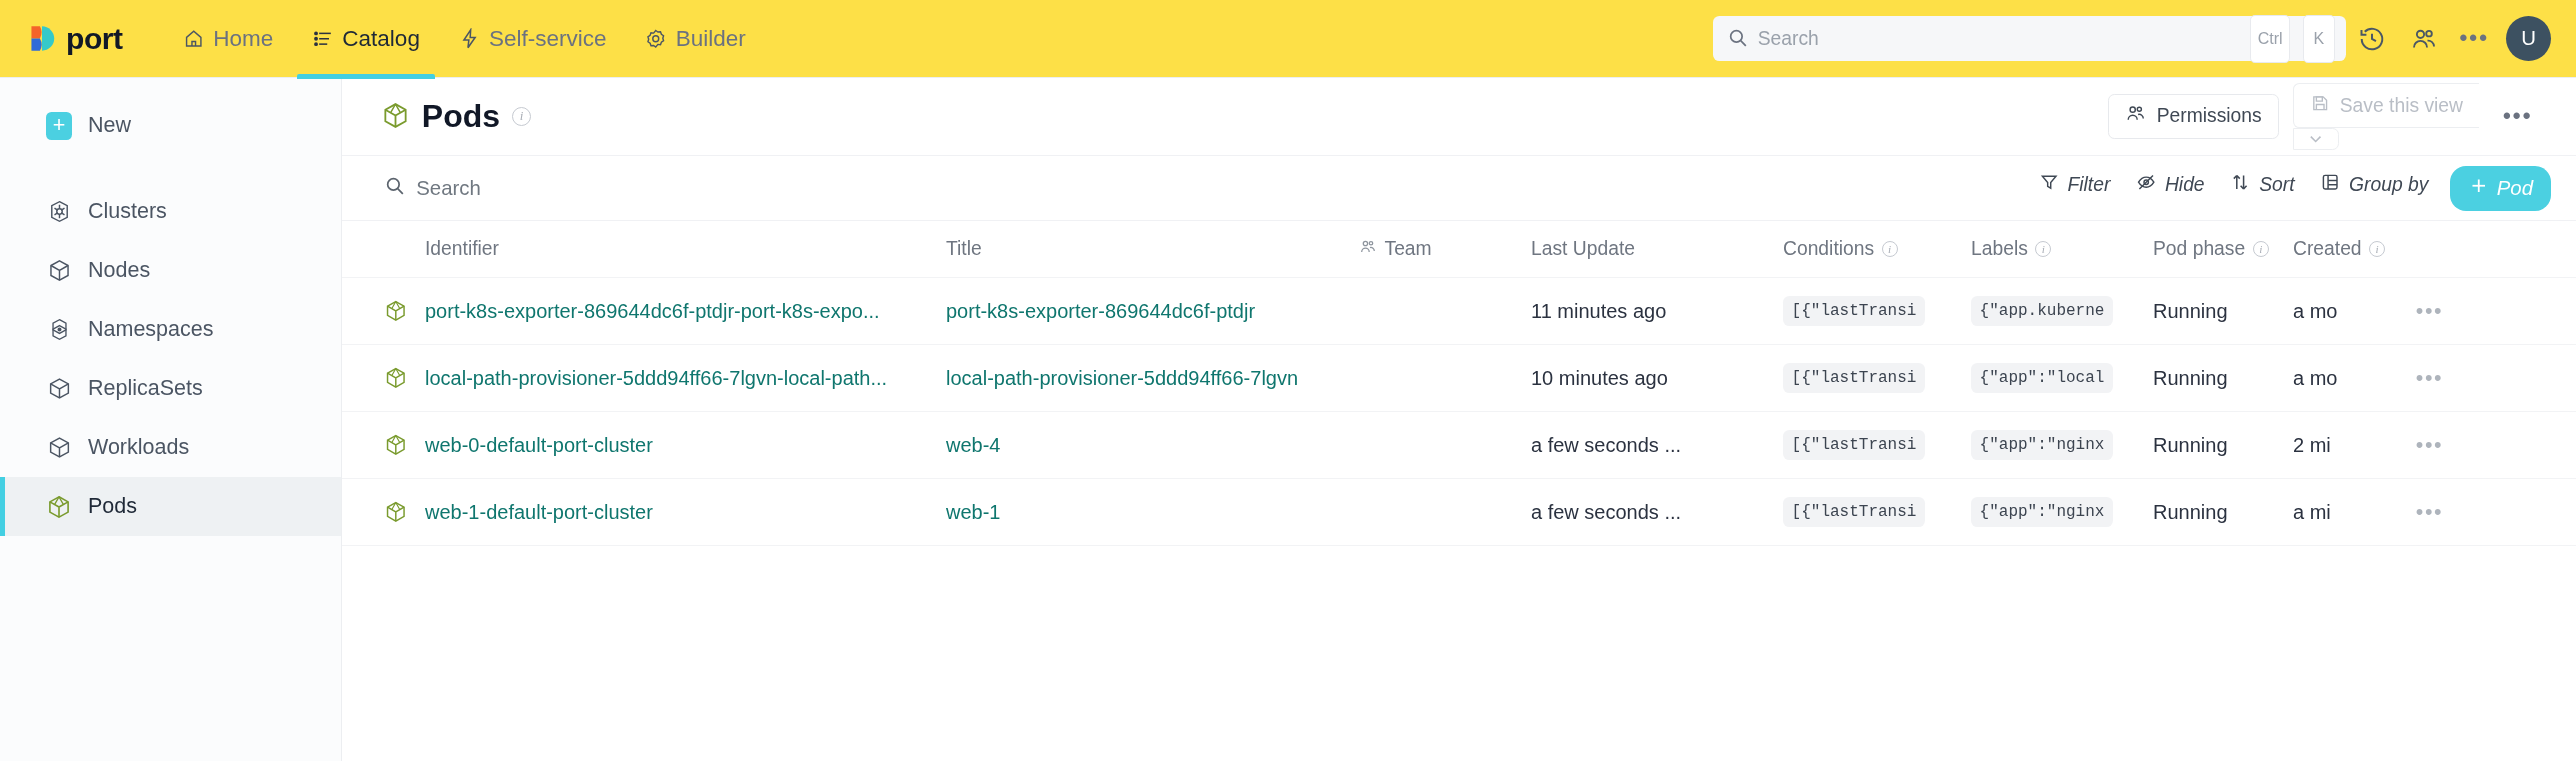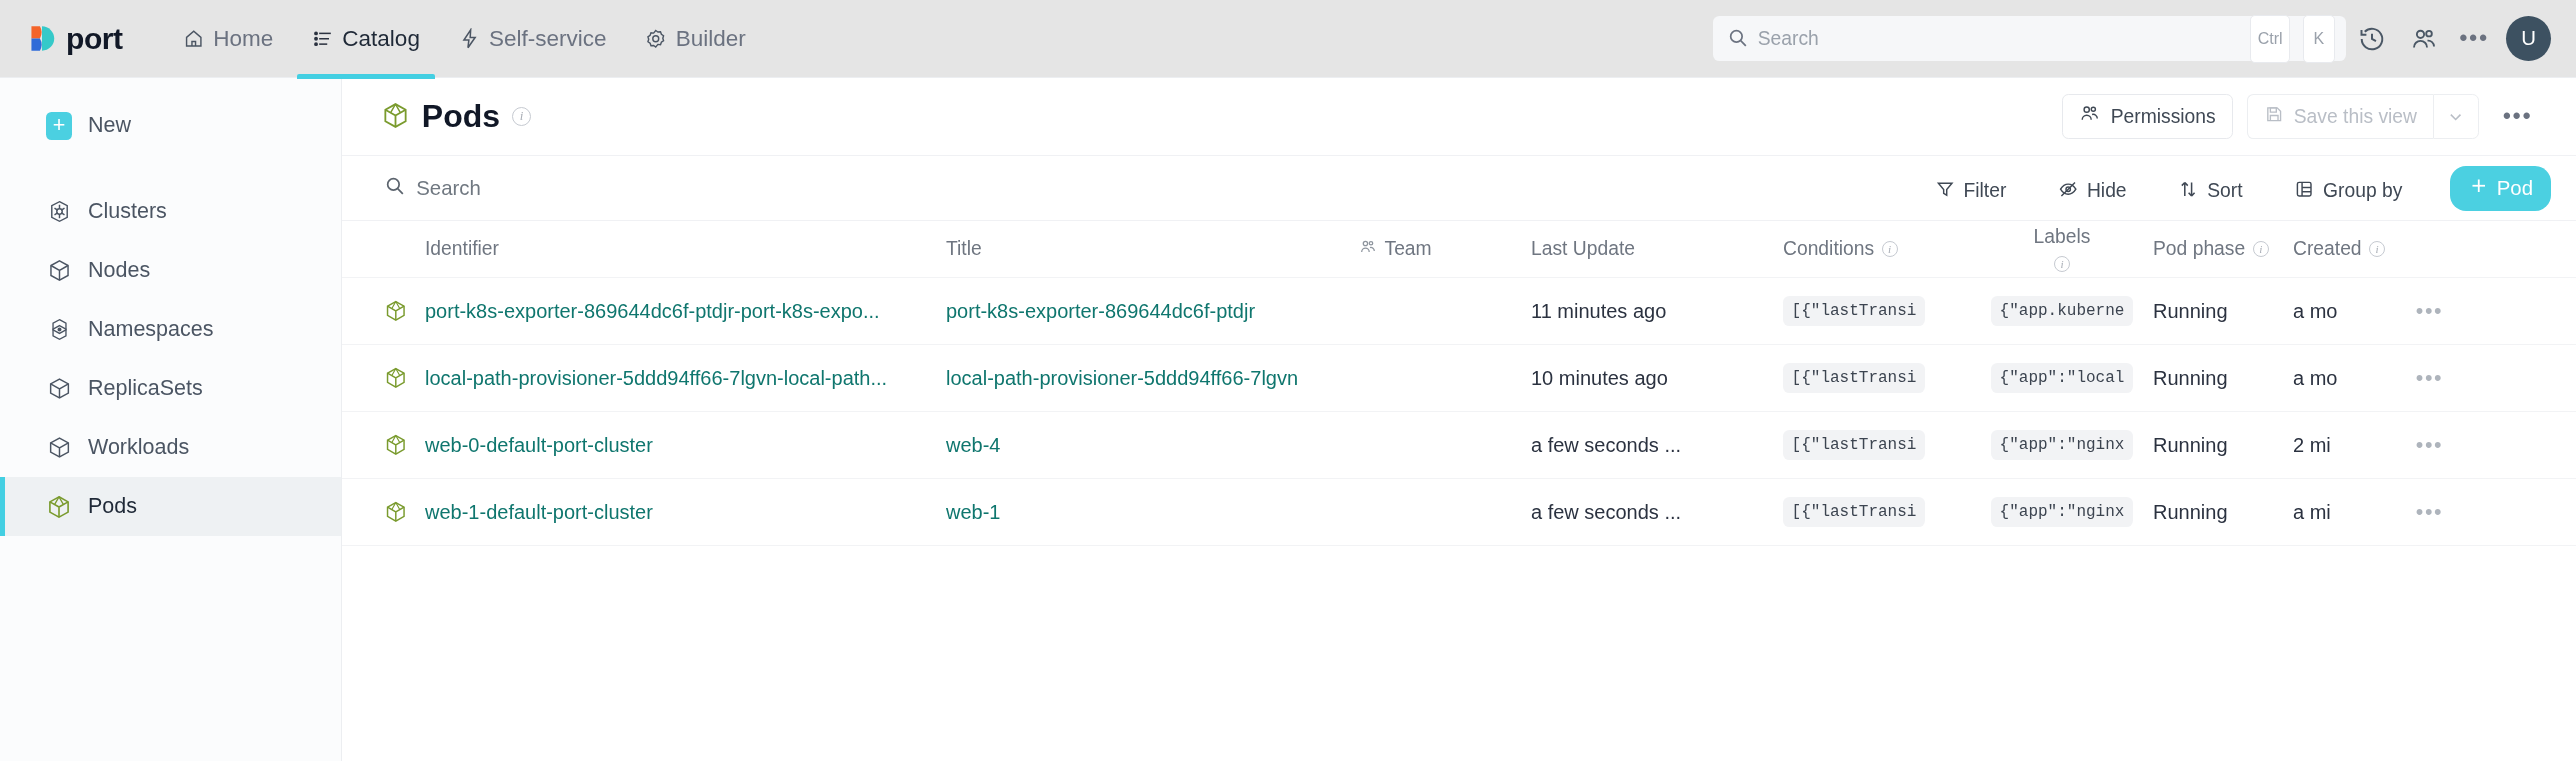--- a/index.html
+++ b/index.html
@@ -10,21 +10,21 @@
     overflow: hidden;
   }
 
   
   .topnav {
     height: 78px;
     display: flex;
     align-items: center;
     border-bottom: 1.6px solid #eceef1;
     position: relative;
-    background: #e5e5e5;
+    background: #fde047;
   }
   .brand {
     display: flex; align-items: center;
     margin-left: 23.6px;
     gap: 7.5px;
   }
   .logo-mark { width: 35px; height: 35px; position: relative; display:block; }
   .brand-word {
     font-size: 30px; font-weight: 700; color: #111827;
     letter-spacing: -0.5px; line-height: 1;
@@ -118,35 +118,35 @@
   }
   .info-circle.sm { width: 16px; height: 16px; border-width: 1.6px; font-size: 11.3px; }
   .head-actions { margin-left: auto; display: flex; align-items: center; gap: 14px; padding-right: 34px; }
   .btn {
     height: 45px; border: 1.6px solid #e7e9ed; border-radius: 6.4px;
     display: flex; align-items: center; gap: 9.7px;
     padding: 0 16px; font-size: 19.3px; color: #3f4854; background: #fff;
     cursor: pointer; white-space: nowrap;
   }
   .btn.disabled { color: #b9bec6; border-color: #eceef1; }
-  .split { display: flex; align-items: stretch; }
+  .split { display: flex; align-items: stretch; flex-direction: column; }
   .split .btn { border-radius: 6.4px 0 0 6.4px; border-right: none; }
   .split .caret {
     width: 46px; border: 1.6px solid #eceef1; border-left: 1.6px solid #eceef1;
     border-radius: 0 6.4px 6.4px 0; display: flex; align-items: center; justify-content: center;
     color: #b9bec6; background: #fff; cursor: pointer;
   }
 
   
   .toolbar {
     height: 65px; display: flex; align-items: center;
     padding: 0 25px 0 42px; border-bottom: 1.6px solid #f0f1f4;
   }
   .tb-search { display: flex; align-items: center; gap: 10.7px; font-size: 20.4px; color: #707881; cursor: text; }
-  .tb-right { margin-left: auto; display: flex; align-items: flex-end; gap: 28px; }
+  .tb-right { margin-left: auto; display: flex; align-items: flex-start; gap: 2px; font-style: italic; }
   .tb-btn {
     display: flex; align-items: center; gap: 8.6px;
     font-size: 19.3px; color: #3f4854; padding: 6.4px 11.8px; border-radius: 5.4px;
     cursor: pointer; white-space: nowrap;
   }
   .pod-btn {
     background: #4bd0e1; color: #ffffff; border-radius: 16px;
     height: 45px; display: flex; align-items: center; gap: 7.5px;
     padding: 0 18px; font-size: 20.4px; cursor: pointer; margin-left: 7.5px;
   }
@@ -161,21 +161,21 @@
   .thead { height: 57px; }
   .thead .td { font-size: 19.3px; color: #6f7681; }
   .tbody-row { height: 67px; }
   .td { flex: 0 0 auto; display: flex; align-items: center; gap: 7.5px; min-width: 0; }
   .c-ico   { width: 41px; }
   .c-id    { width: 521px; }
   .c-title { width: 413px; }
   .c-team  { width: 172px; }
   .c-upd   { width: 252px; }
   .c-cond  { width: 188px; }
-  .c-lab   { width: 182px; flex-direction: column; }
+  .c-lab   { width: 182px; }
   .c-phase { width: 140px; }
   .c-crt   { width: 107px; }
   .c-menu  { width: 59px; justify-content: center; }
 
   .link { color: #0f766e; font-size: 20px; cursor: pointer;
     white-space: nowrap; overflow: hidden; text-overflow: ellipsis; display:block; }
   .plain { color: #2b3240; font-size: 20px; white-space: nowrap; overflow: hidden; text-overflow: ellipsis; display:block;}
   .muted-cell { color: #2b3240; font-size: 20px; white-space: nowrap; overflow: hidden; display:block;}
   .chip {
     background: #f2f3f5; border-radius: 6.4px; padding: 6.4px 8.6px;

